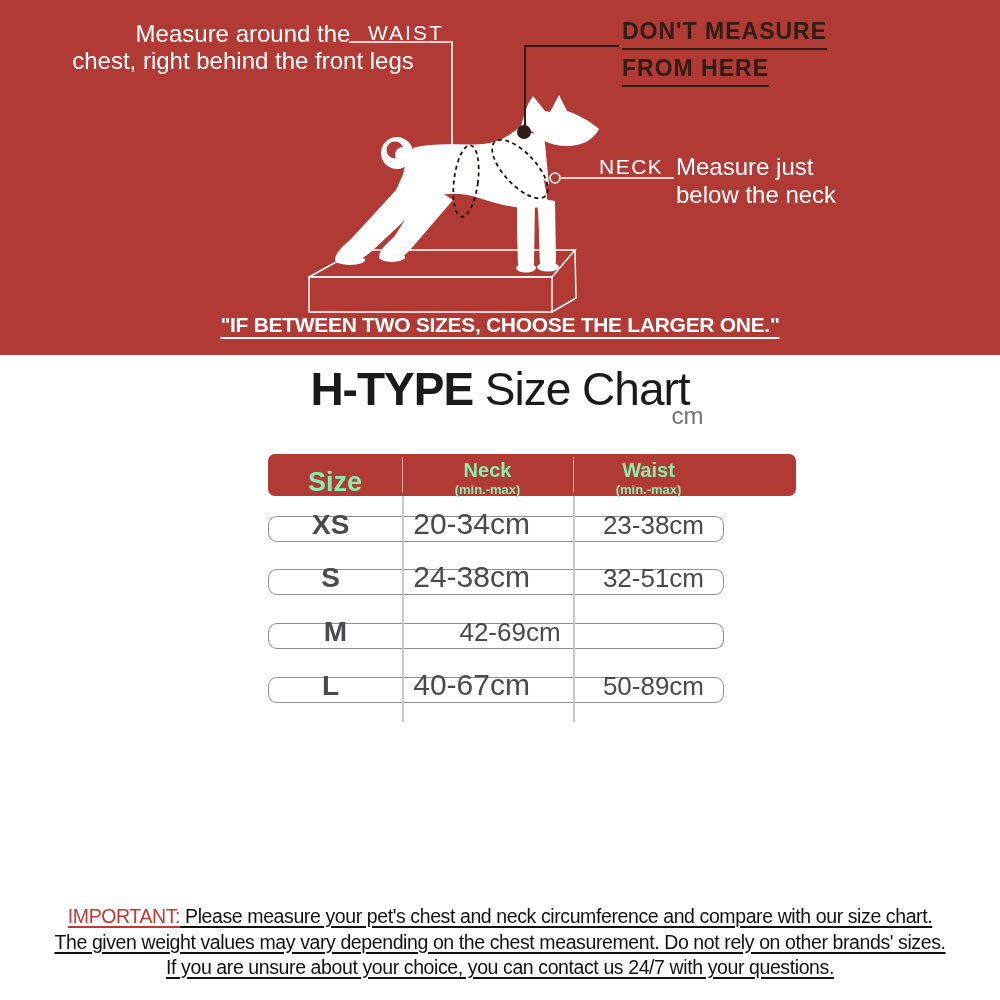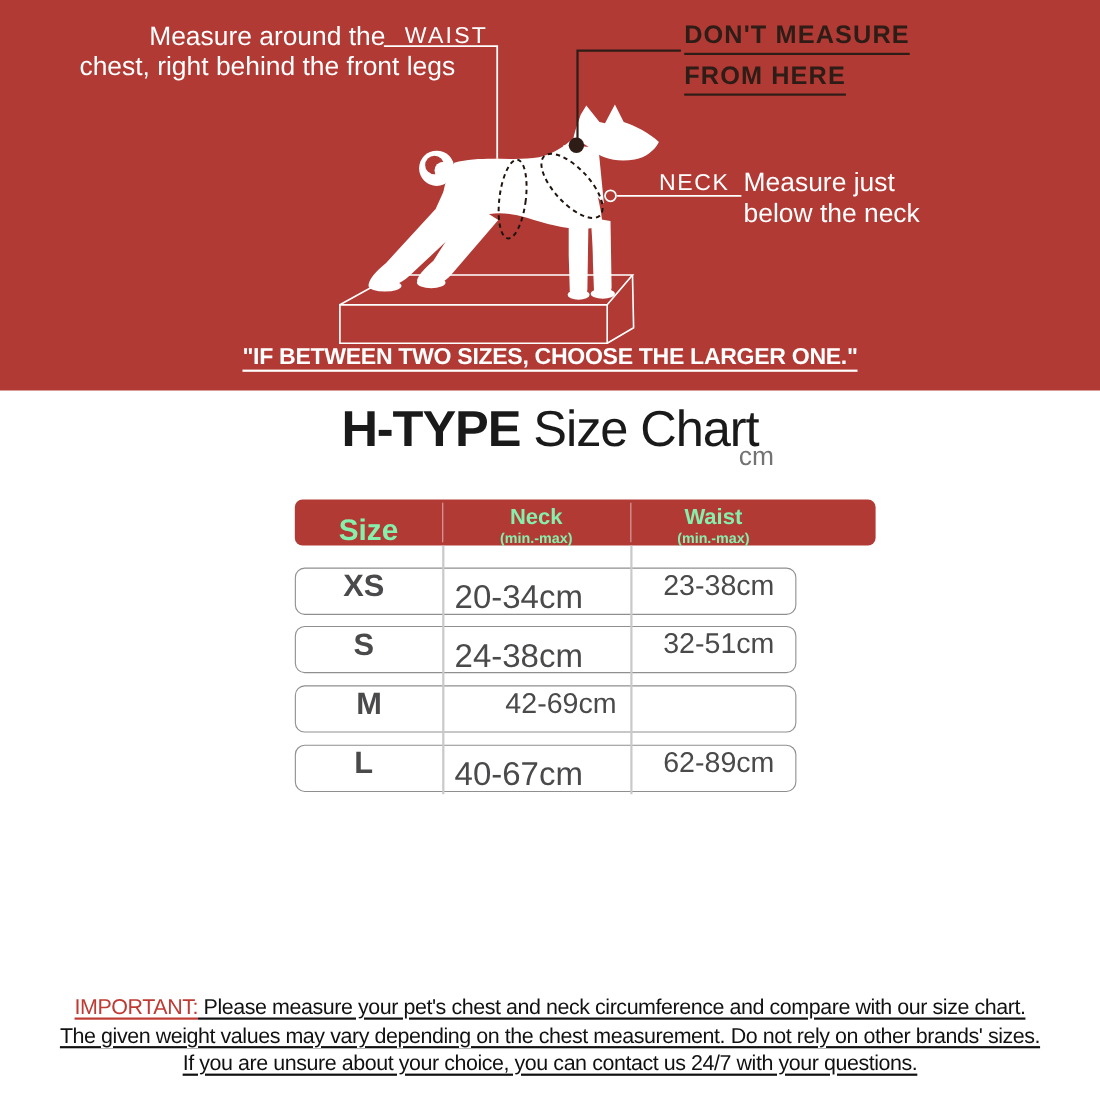--- a/index.html
+++ b/index.html
@@ -31,22 +31,22 @@
   .vline.v1{left:134px;} .vline.v2{left:305px;}
   .thead{position:absolute;left:0;top:0;width:528px;height:42px;background:#b13a35;border-radius:7px;
          display:flex;align-items:flex-end;color:#86efac;z-index:2;}
   .th-sep{position:absolute;top:3px;bottom:3px;width:1px;background:rgba(255,255,255,0.55);}
   .th-sep.s1{left:134px;} .th-sep.s2{left:305px;}
   .th{display:flex;flex-direction:column;align-items:center;justify-content:center;line-height:1;}
   .th.c1{width:134px;} .th.c2{width:171px;} .th.c3{width:151px;}
   .th-main{font-size:20px;font-weight:700;}
   .th-main.size{font-size:27px;font-weight:600;}
   .th-sub{font-size:13px;font-weight:700;margin-top:3px;}
-  .trow{position:absolute;left:0;width:456px;height:43px;background:#fff;border:1.5px solid #8f8f8f;
-        border-radius:9px;display:flex;align-items:flex-start;box-sizing:border-box;z-index:1;}
+  .trow{position:absolute;left:0;width:456px;height:26px;background:#fff;border:1.5px solid #8f8f8f;
+        border-radius:9px;display:flex;align-items:flex-end;box-sizing:border-box;z-index:1;}
   .trow.r1{top:62px;} .trow.r2{top:115px;} .trow.r3{top:169px;} .trow.r4{top:223px;}
   .td{text-align:center;color:#4a4a4c;}
   .td.c1{width:133px;font-size:28px;font-weight:700;}
   .td.c2{width:171px;font-size:30px;font-weight:400;margin-top:10px;}
   .td.c3{width:150px;font-size:26px;font-weight:400;padding-left:33px;}
   
   .footer{position:absolute;left:0;top:904px;width:1000px;text-align:center;color:#111;
           font-size:19.5px;letter-spacing:-0.4px;line-height:25.5px;}
   .fline{white-space:nowrap;}
   .u{text-decoration:underline;text-decoration-thickness:1.5px;text-underline-offset:3px;}
@@ -166,21 +166,21 @@
       <div class="td c2">24-38cm</div>
       <div class="td c3">32-51cm</div>
     </div>
     <div class="trow r3">
       <div class="td c1">M</div>
       <div class="td c3">42-69cm</div>
     </div>
     <div class="trow r4">
       <div class="td c1">L</div>
       <div class="td c2">40-67cm</div>
-      <div class="td c3">62-89cm</div>
+      <div class="td c3">50-89cm</div>
     </div>
   </div>
 
   <div class="footer">
     <div class="fline">
       <span class="u imp">IMPORTANT:</span><span class="u"> Please measure your pet's chest and neck circumference and compare with our size chart.</span>
     </div>
     <div class="fline">
       <span class="u">The given weight values may vary depending on the chest measurement. Do not rely on other brands' sizes.</span>
     </div>

